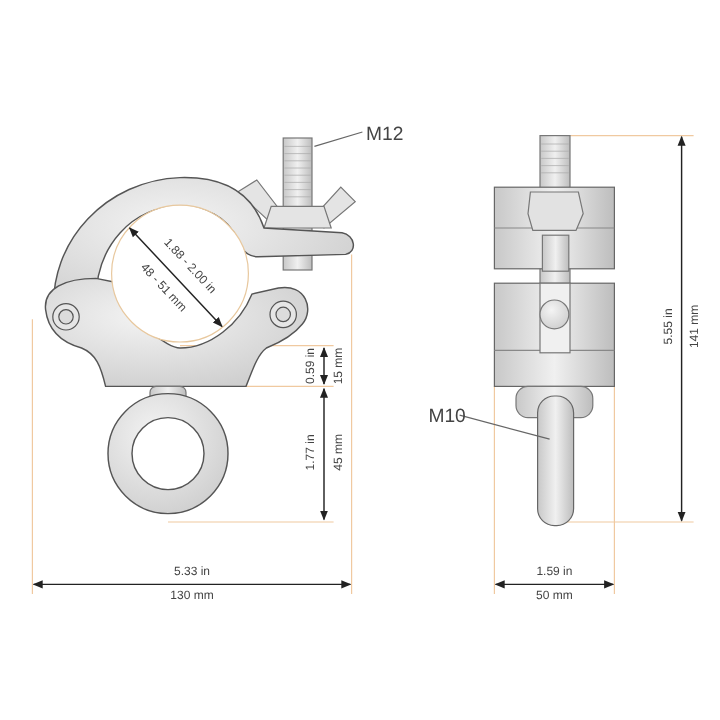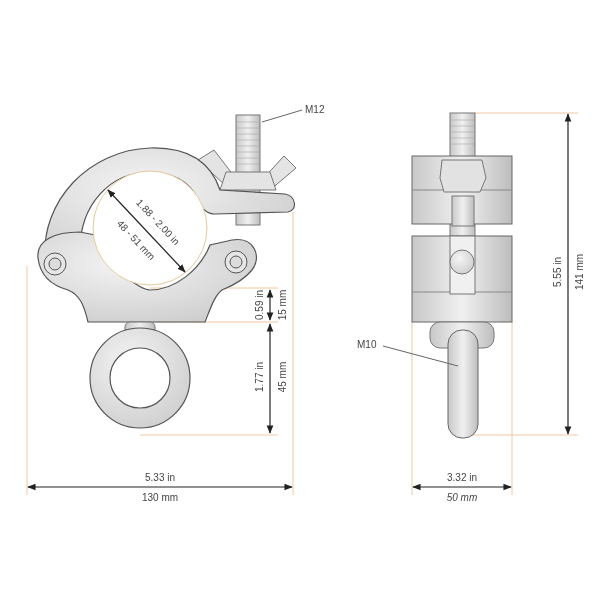--- a/index.html
+++ b/index.html
@@ -1,18 +1,18 @@
 <!DOCTYPE html>
 <html><head>
 <meta charset="utf-8">
 <style>
   html,body{margin:0;padding:0;background:#ffffff;}
   body{width:600px;height:600px;position:relative;overflow:hidden;font-family:"Liberation Sans",sans-serif;}
   svg{position:absolute;left:0;top:0;}
-  .lbl{position:absolute;font-size:10px;color:#444444;white-space:nowrap;line-height:1;}
+  .lbl{position:absolute;font-size:16px;color:#444444;white-space:nowrap;line-height:1;}
   .vlbl{position:absolute;font-size:10px;color:#444444;white-space:nowrap;line-height:1;transform-origin:center center;transform:translate(-50%,-50%) rotate(-90deg);}
   .clbl{position:absolute;font-size:10px;color:#444444;white-space:nowrap;transform:translate(-50%,-50%);}
 </style>
 </head>
 <body>
 
 <svg width="600" height="600" viewBox="0 0 600 600">
   <defs>
     <marker id="arr" viewBox="0 0 10 10" refX="9" refY="5" markerWidth="7" markerHeight="7" orient="auto-start-reverse">
       <path d="M0,1 L10,5 L0,9 z" fill="#222"></path>
@@ -143,17 +143,17 @@
 <div class="vlbl" style="left:260px;top:305px;">0.59 in</div>
 <div class="vlbl" style="left:283px;top:305px;">15 mm</div>
 <div class="vlbl" style="left:260px;top:377px;">1.77 in</div>
 <div class="vlbl" style="left:283px;top:377px;">45 mm</div>
 
 <div class="clbl" style="left:160px;top:477px;">5.33 in</div>
 <div class="clbl" style="left:160px;top:497px;">130 mm</div>
 
 <div class="lbl" style="left:357px;top:340px;text-align:right;">M10</div>
 
-<div class="clbl" style="left:462px;top:477px;">3.32 in</div>
-<div class="clbl" style="left:462px;top:497px;font-style:italic;">50 mm</div>
+<div class="clbl" style="left:462px;top:477px;">1.59 in</div>
+<div class="clbl" style="left:462px;top:497px;">50 mm</div>
 
 <div class="vlbl" style="left:558px;top:272px;">5.55 in</div>
 <div class="vlbl" style="left:580px;top:272px;">141 mm</div>
 
 </body></html>

